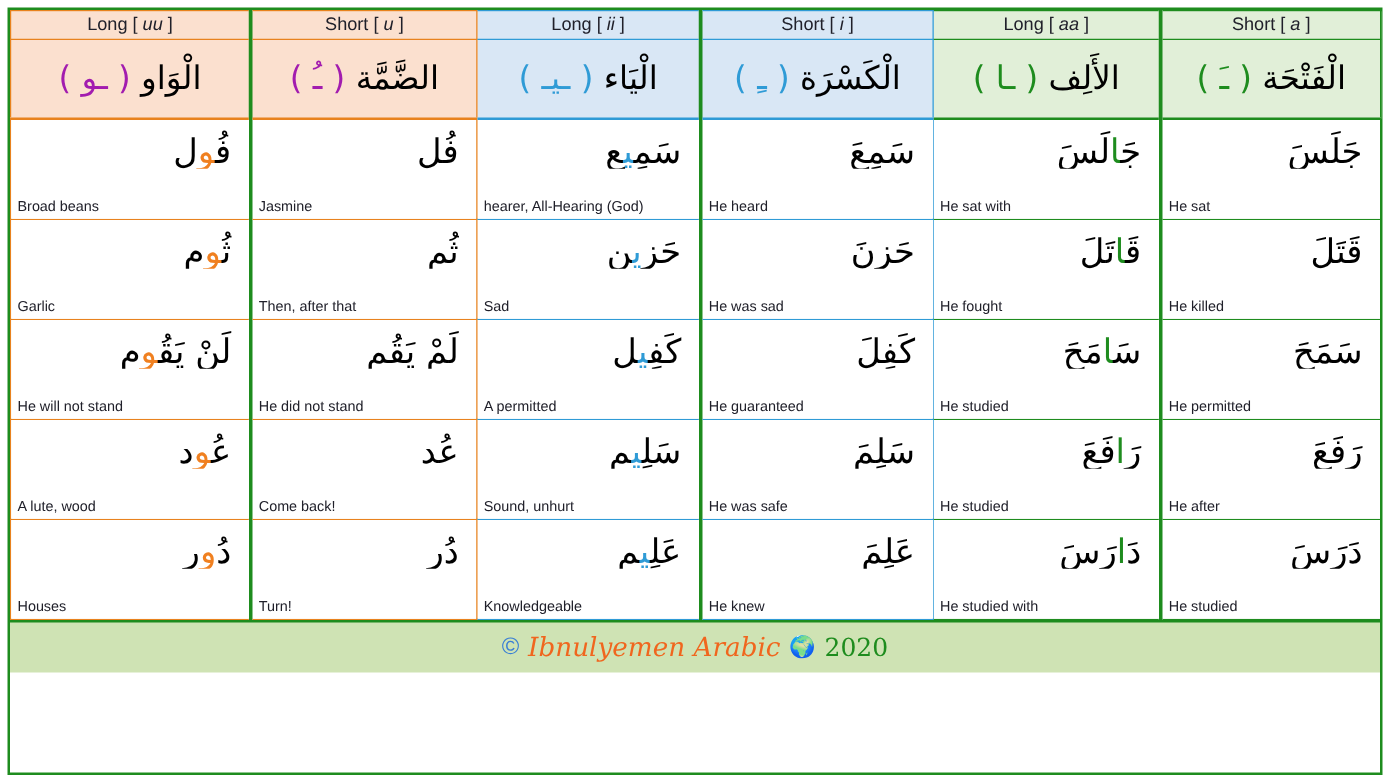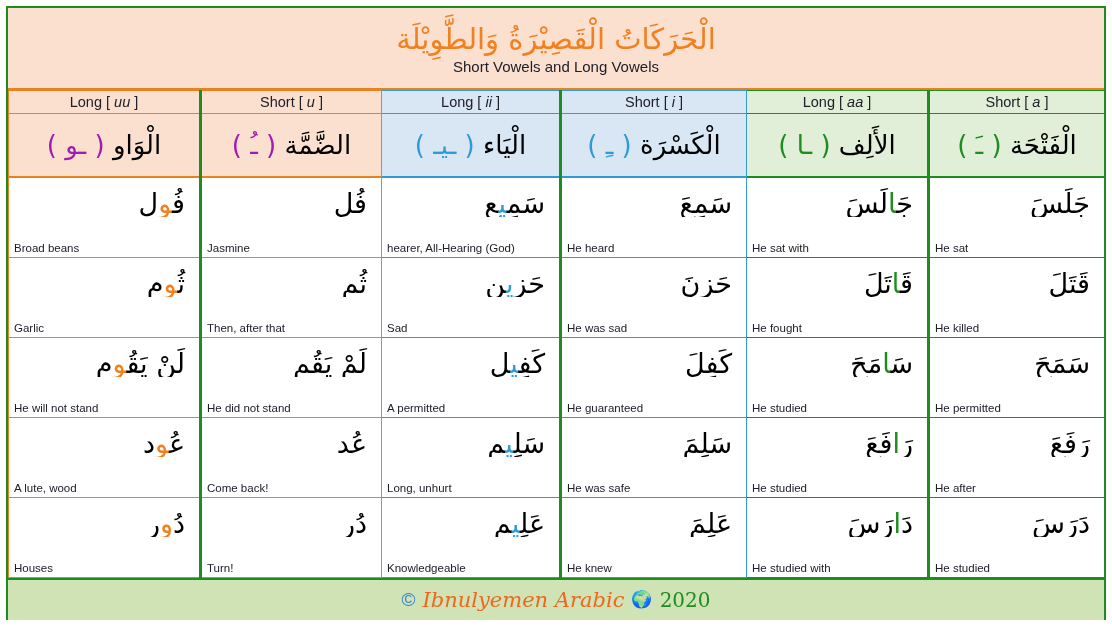--- a/index.html
+++ b/index.html
@@ -128,24 +128,20 @@
     font-style:italic;
   }
   .f-globe{font-size:17px;color:#2d6fc4;}
   .f-year{color:#1e8c1e;font-size:20px;font-family:"DejaVu Serif", serif;}
 </style>
 </head>
 <body>
 
 <div class="sheet">
 
-  <div class="titlebar">
-    <div class="title-ar">الْحَرَكَاتُ الْقَصِيْرَةُ وَالطَّوِيْلَة</div>
-    <div class="title-en">Short Vowels and Long Vowels</div>
-  </div>
 
   <table class="grid">
     <colgroup>
       <col style="width:192px">
         <col style="width:181px">
       <col style="width:179px">
         <col style="width:186px">
       <col style="width:182px">
         <col style="width:176px">
     </colgroup>
@@ -254,21 +250,21 @@
         <td class="cell bo">
           <div class="word">ع<span style="color:#e8241e">ُ</span><span class="lv-o">و</span>د</div>
           <div class="gloss">A lute, wood</div>
           </td>
         <td class="cell bo sep-green-left">
           <div class="word">ع<span style="color:#e8241e">ُ</span>د</div>
           <div class="gloss">Come back!</div>
           </td>
         <td class="cell bb">
           <div class="word">س<span style="color:#e8241e">َ</span>ل<span style="color:#e8241e">ِ</span><span class="lv-b">ي</span>م</div>
-          <div class="gloss">Long, unhurt</div>
+          <div class="gloss">Sound, unhurt</div>
           </td>
         <td class="cell bb sep-green-left">
           <div class="word">س<span style="color:#e8241e">َ</span>ل<span style="color:#e8241e">ِ</span>م<span style="color:#e8241e">َ</span></div>
           <div class="gloss">He was safe</div>
           </td>
         <td class="cell bg">
           <div class="word">ر<span style="color:#e8241e">َ</span><span class="lv-g">ا</span>ف<span style="color:#e8241e">َ</span>ع<span style="color:#e8241e">َ</span></div>
           <div class="gloss">He studied</div>
           </td>
         <td class="cell bg sep-green-left">

